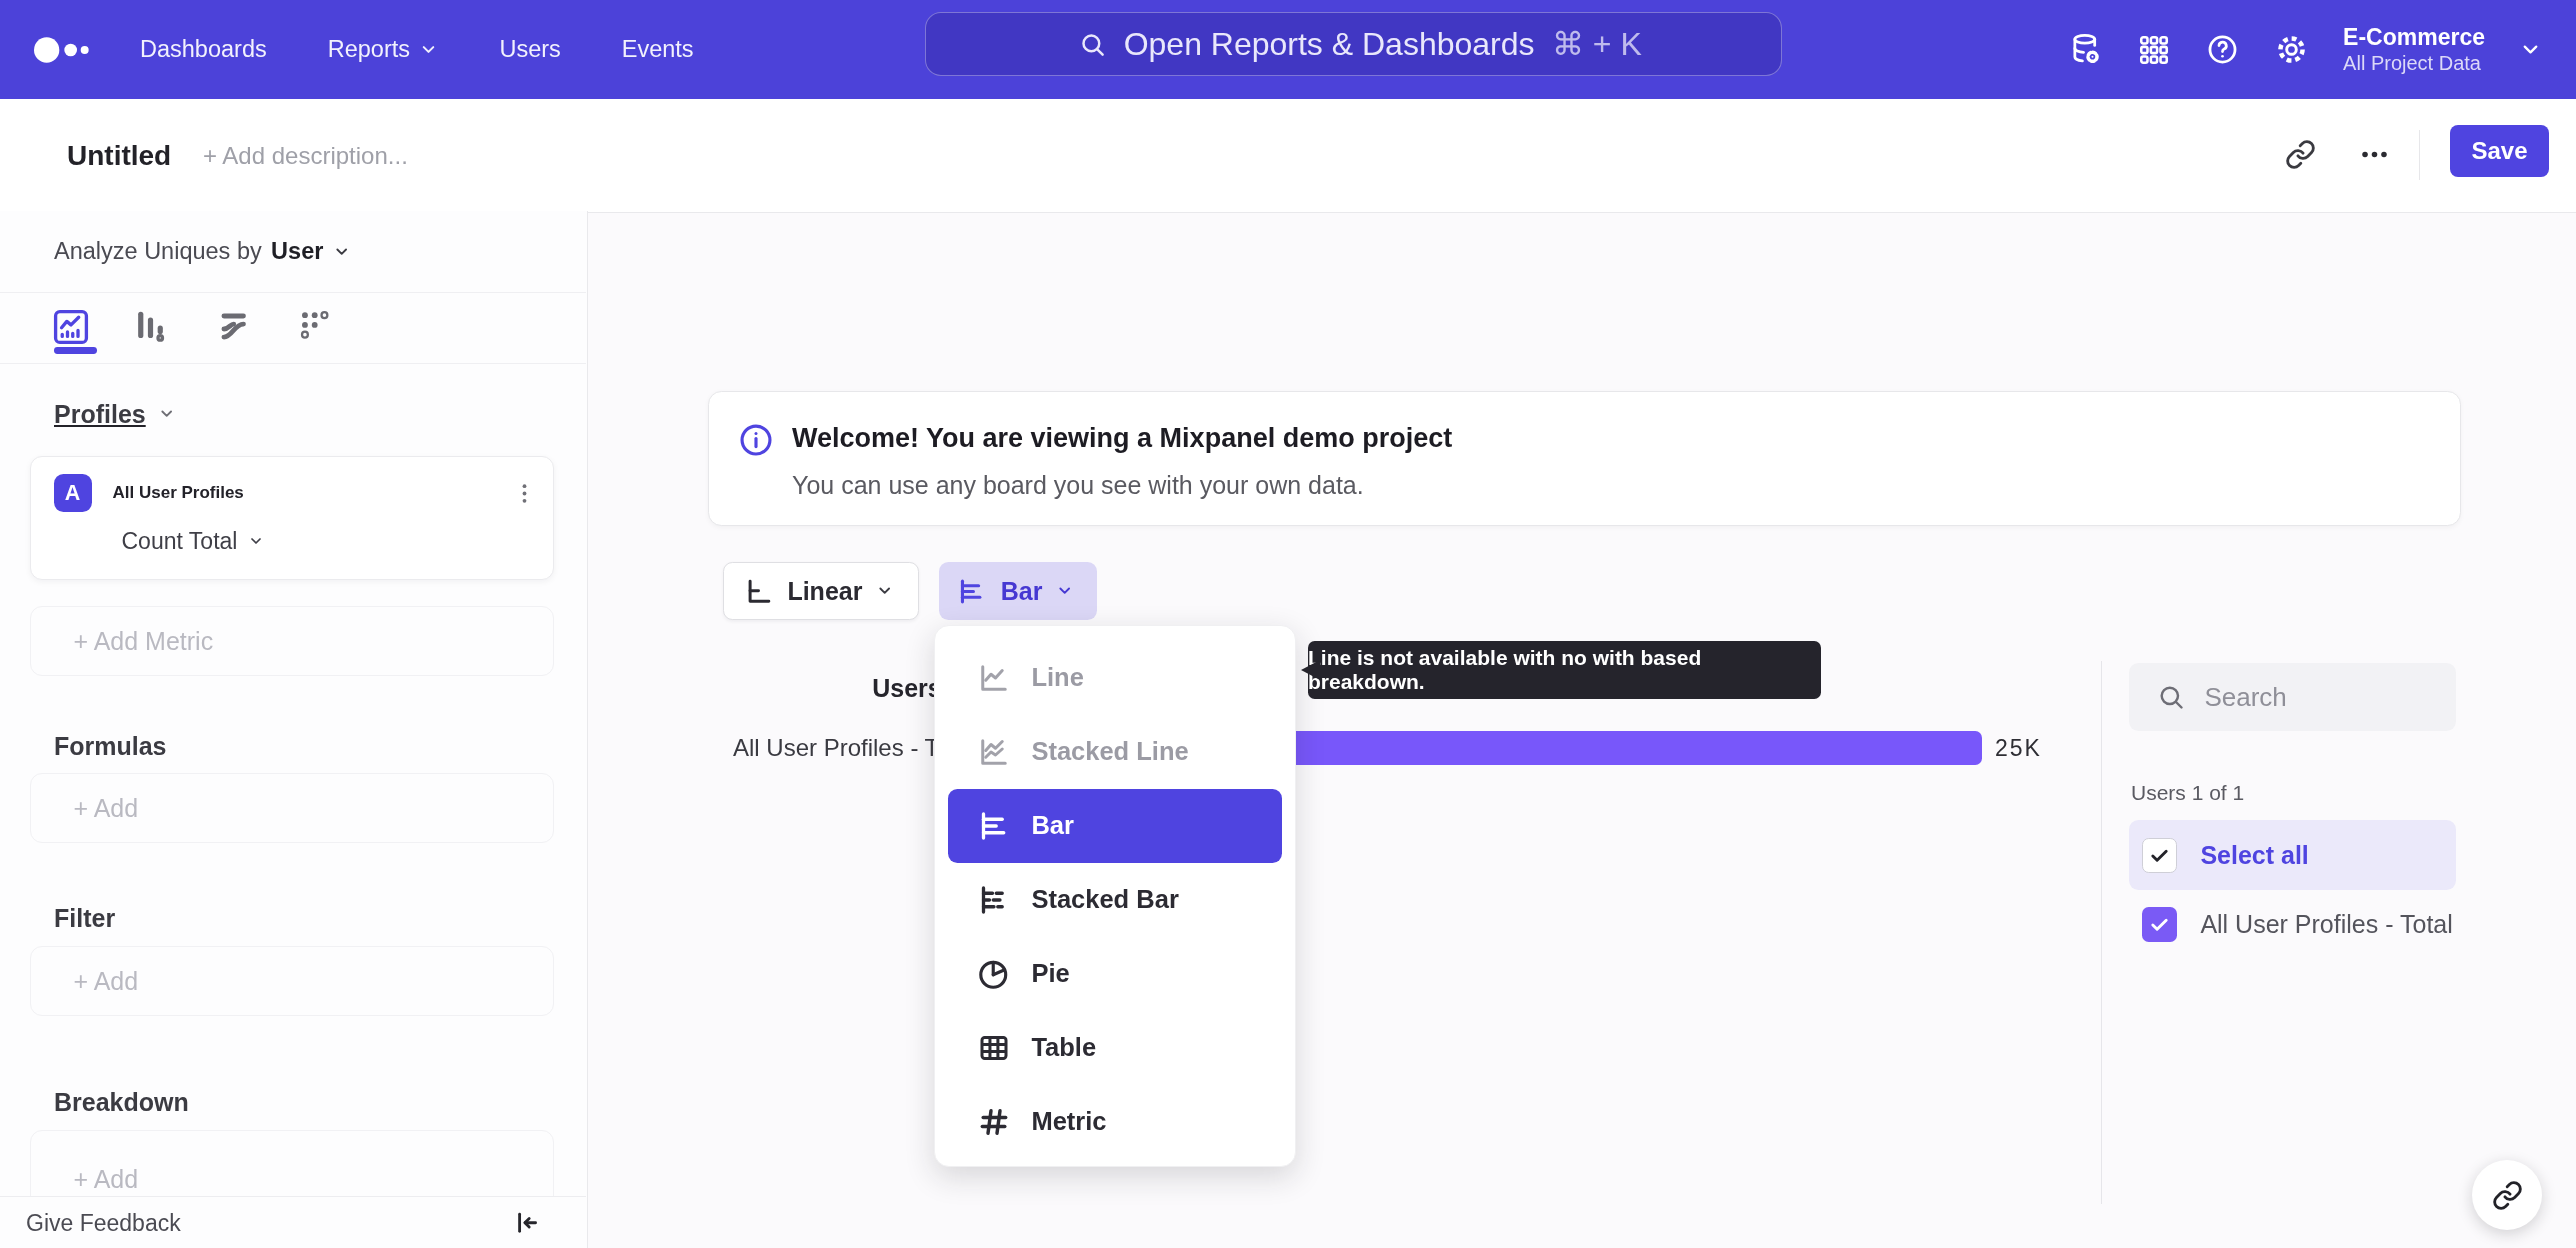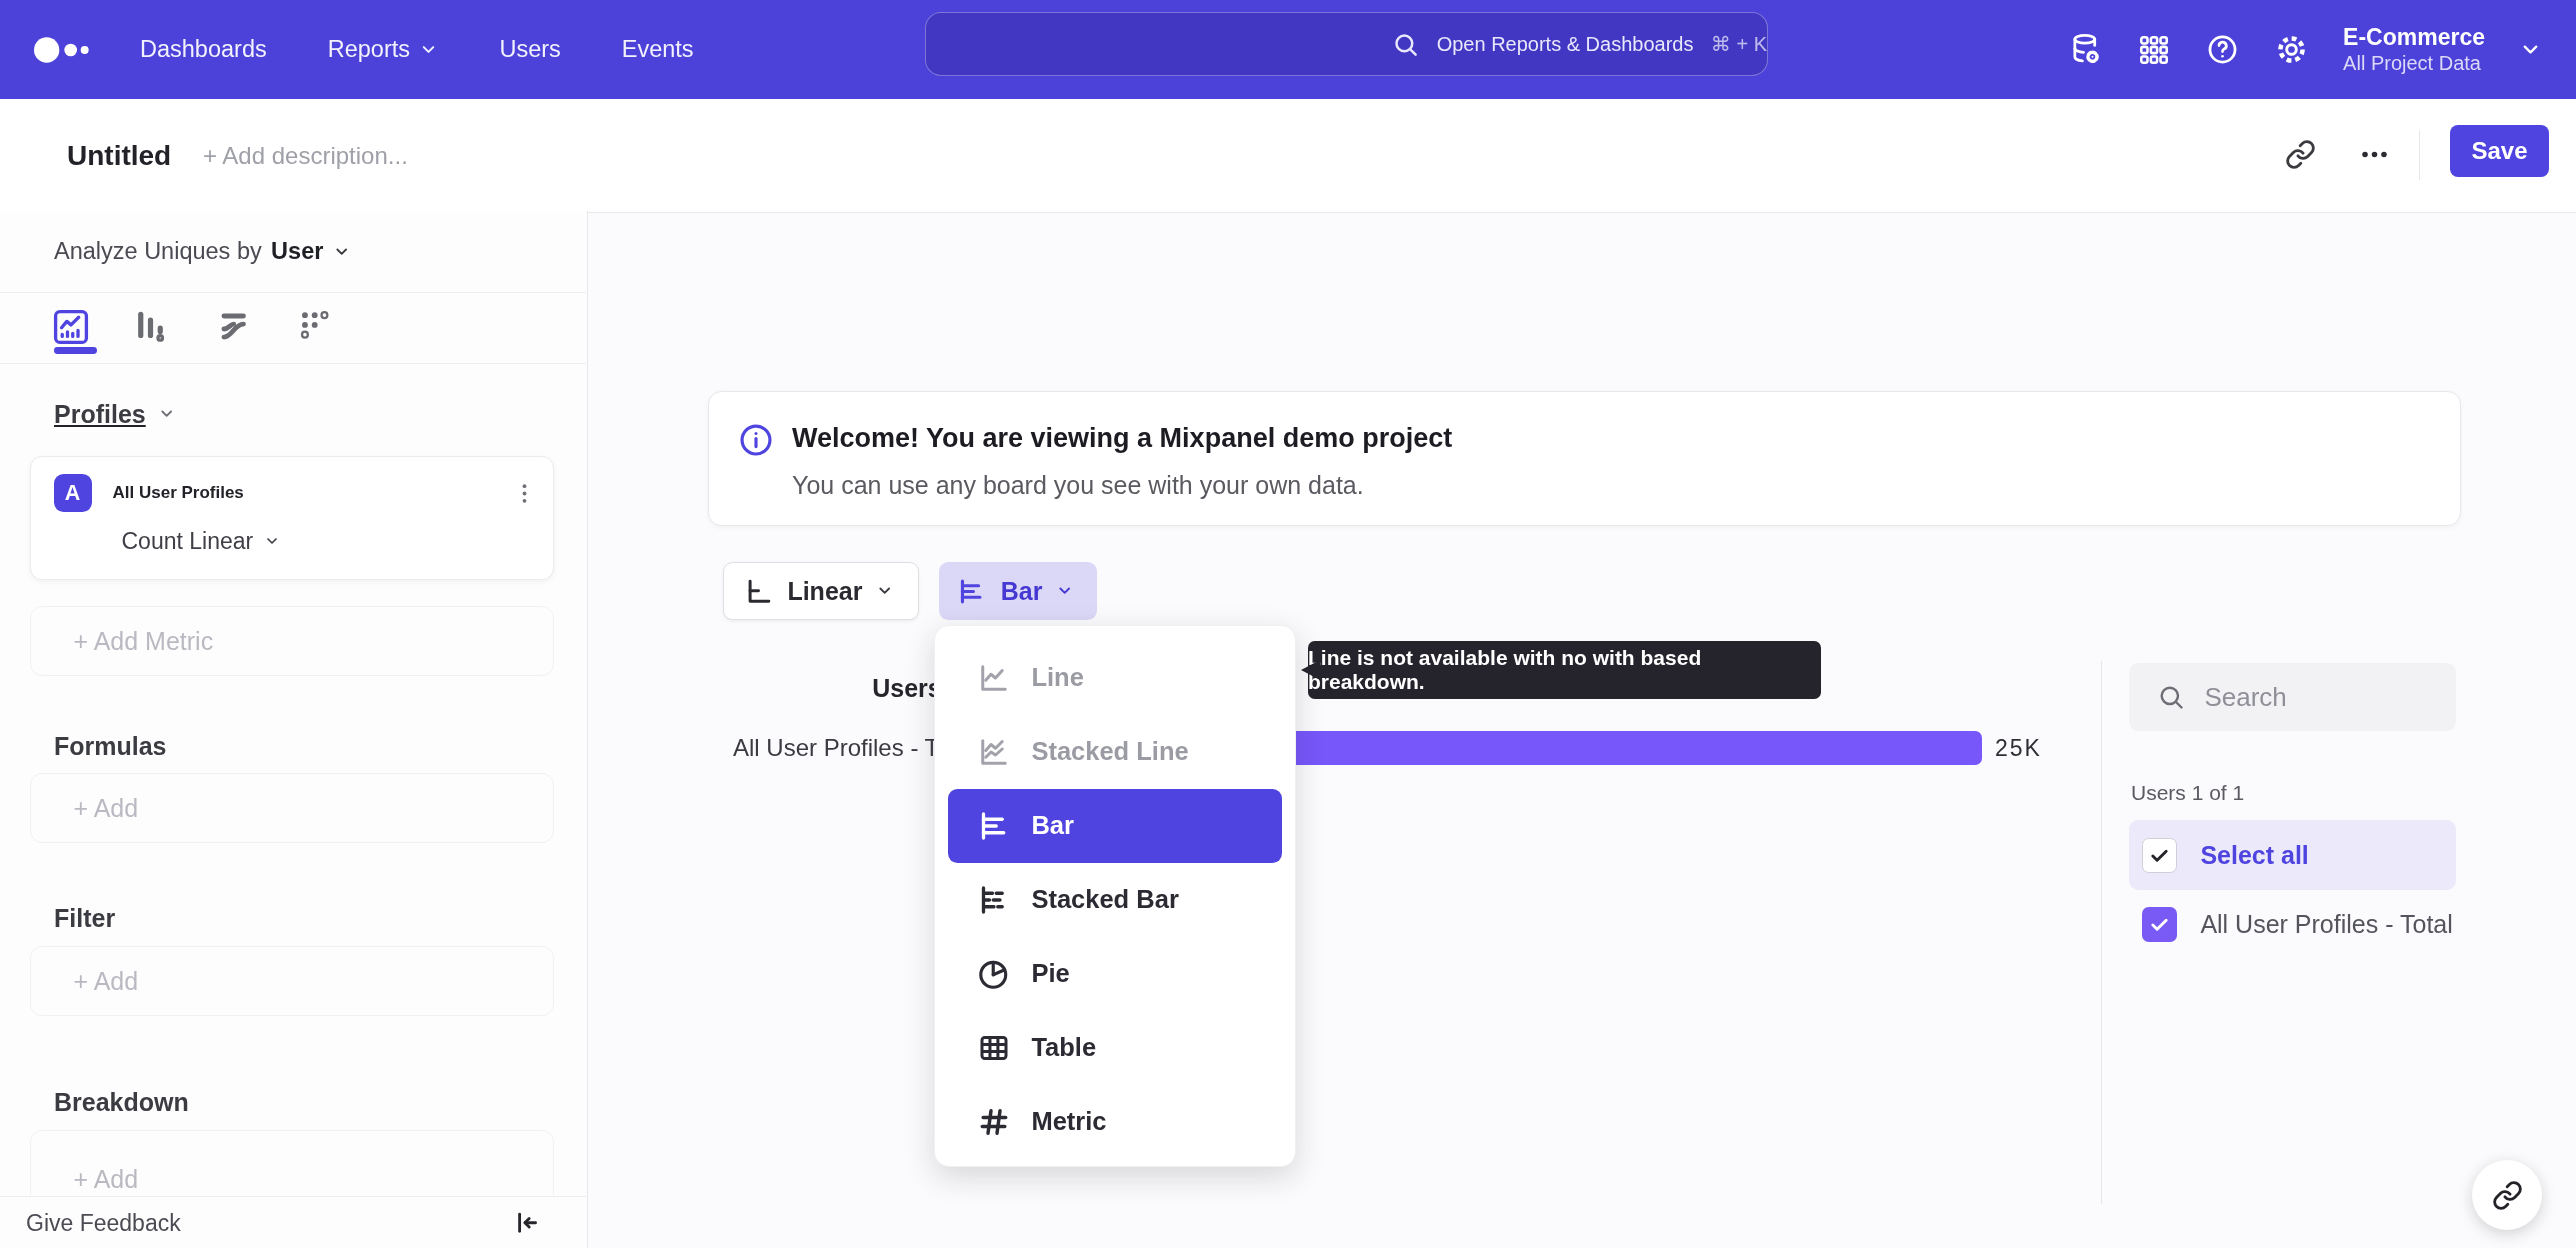--- a/index.html
+++ b/index.html
@@ -7,21 +7,21 @@
        font-family:"Liberation Sans",sans-serif;background:#fbfafc;color:#232229;}
   .abs{position:absolute;}
   .flex{display:flex;align-items:center;}
   svg{display:block;flex:none;}
 
   
   .navbar{left:0;top:0;width:2576px;height:99px;background:#4c42d9;}
   .nav-item{font-size:23.5px;color:#f2f1fd;gap:9.4px;cursor:pointer;}
   .nav-search{left:925px;top:12px;width:841px;height:62px;border-radius:16px;
       background:rgba(17,8,95,0.18);border:1.3px solid rgba(255,255,255,0.32);
-      justify-content:flex-end;gap:17.4px;color:#e9e7fb;font-size:20px;}
+      justify-content:center;gap:17.4px;color:#e9e7fb;font-size:32px;padding-left:14px;}
   .nav-shortcut{opacity:.75;}
   .project-name{font-size:23px;font-weight:700;color:#ffffff;line-height:1.25;}
   .project-scope{font-size:20px;color:#dcd9f8;line-height:1.25;}
 
   
   .toolbar{left:0;top:99px;width:2576px;height:113px;background:#ffffff;
       border-bottom:1.3px solid #e9e9ec;}
   .doc-title{left:67px;top:99px;height:113px;font-size:28px;font-weight:700;color:#232228;}
   .doc-desc{left:203px;top:99px;height:113px;font-size:24px;color:#9fa0a8;}
   .v-divider{width:1.3px;background:#e7e7ea;}
@@ -272,21 +272,21 @@
     <div class="abs flex badge-a">A</div>
     <div class="abs flex metric-name">All User Profiles</div>
     <div class="abs flex" style="left:475px;top:17px;width:38px;height:38px;justify-content:center;">
       <svg width="27" height="27" viewBox="0 0 24 24" fill="#707077">
         <circle cx="12" cy="5.5" r="1.7"></circle>
           <circle cx="12" cy="12" r="1.7"></circle>
           <circle cx="12" cy="18.5" r="1.7"></circle>
       </svg>
     </div>
     <div class="abs flex metric-agg">
-      <span>Count Linear</span>
+      <span>Count Total</span>
       <svg width="16" height="16" viewBox="0 0 24 24" fill="none" stroke="#3f3f47" stroke-width="2.6" stroke-linecap="round" stroke-linejoin="round">
           <path d="M6 9l6 6 6-6"></path>
         </svg>
     </div>
   </div>
 
   <div class="abs ghost-card" style="top:606px;">
     <div class="abs flex ghost-label">+ Add Metric</div>
   </div>
 

